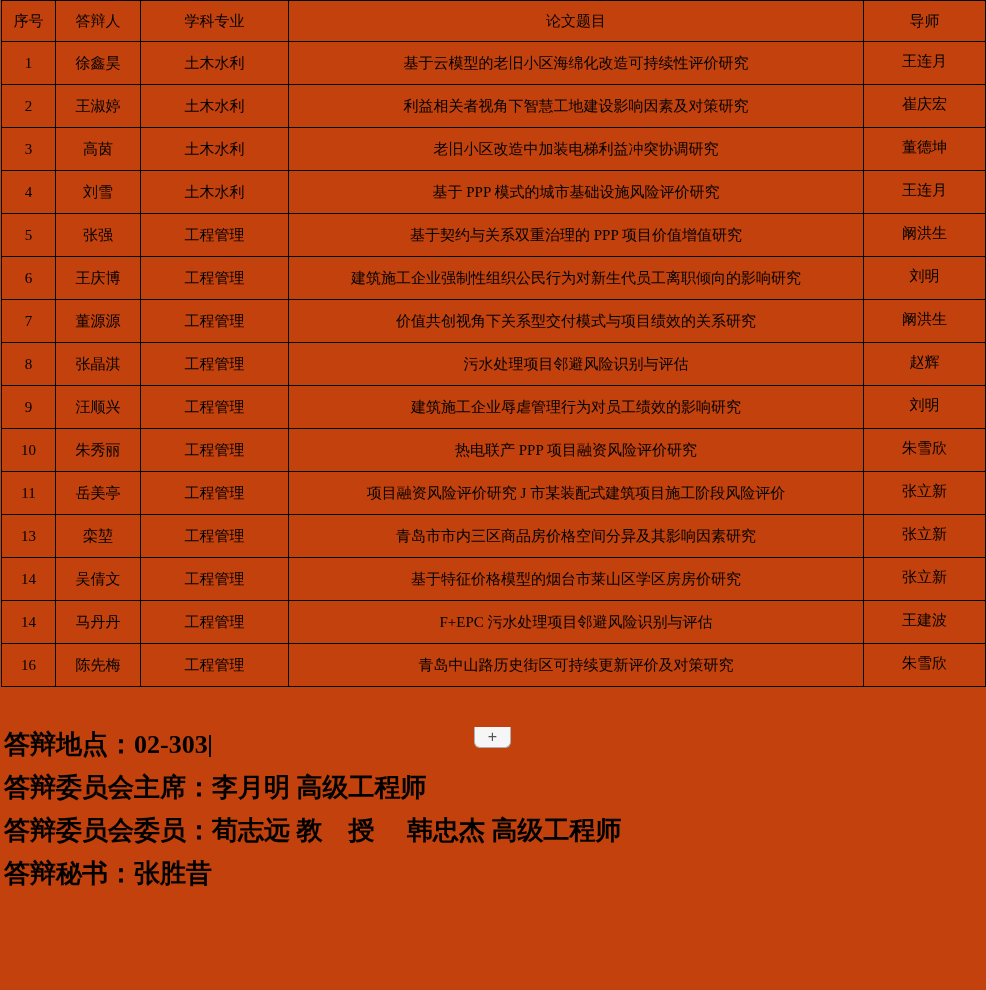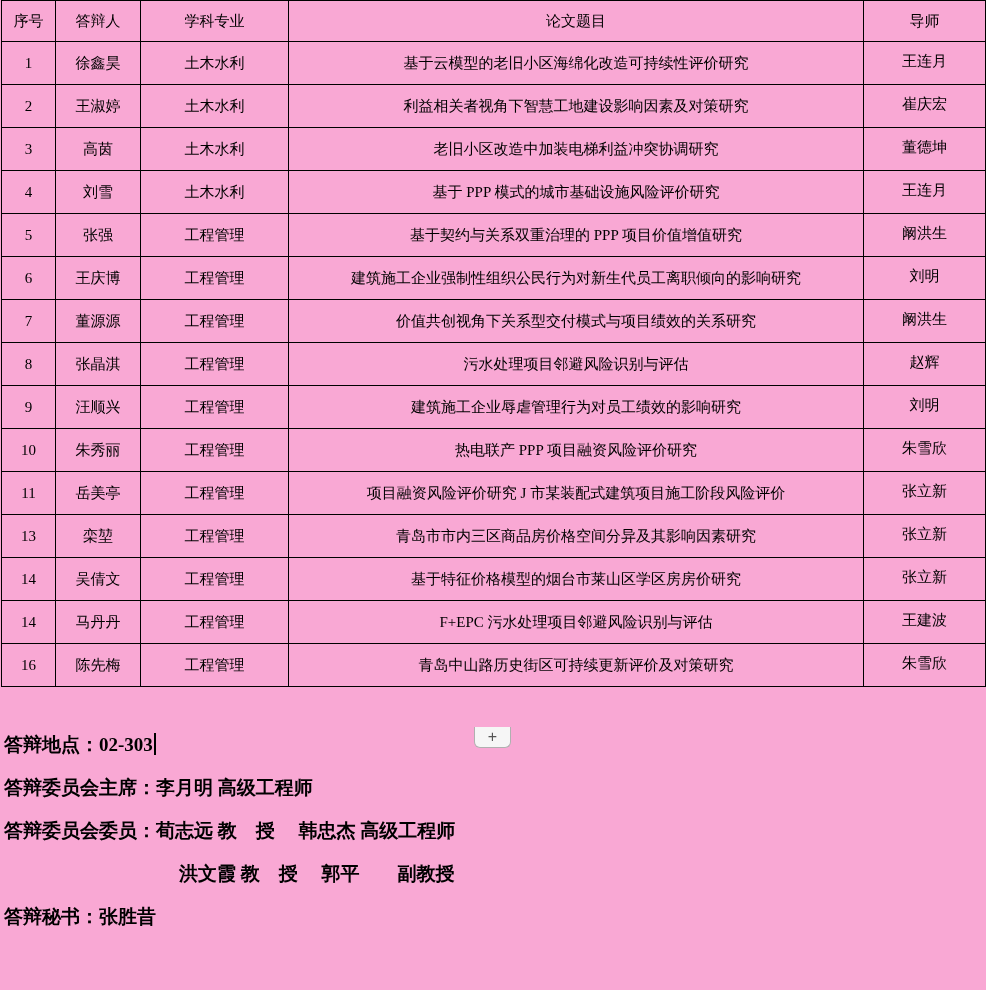--- a/index.html
+++ b/index.html
@@ -1,21 +1,21 @@
 <!DOCTYPE html>
 <html><head>
 <meta charset="utf-8">
 <style>
   * { margin: 0; padding: 0; box-sizing: border-box; }
   html, body { background: #ffffff; }
   .page {
     position: relative;
     width: 986px;
     height: 990px;
-    background: #f9a8d4;
+    background: #c2410c;
     font-family: "Liberation Serif", "DejaVu Serif", serif;
     color: #000000;
     overflow: hidden;
   }
   table.schedule {
     border-collapse: collapse;
     table-layout: fixed;
     width: 984px;
     margin-left: 1px;
   }
@@ -56,21 +56,21 @@
     font-size: 16px;
     line-height: 1;
     color: #555555;
     cursor: pointer;
   }
   .doc-footer {
     position: absolute;
     left: 4px;
     top: 733px;
     width: 978px;
-    font-size: 19px;
+    font-size: 26px;
     font-weight: bold;
     line-height: 24px;
   }
   .fline { margin-bottom: 19px; white-space: pre; }
   .fline.indented { margin-left: 175px; }
   .text-cursor {
     display: inline-block;
     width: 2px;
     height: 22px;
     background: #000000;
@@ -210,17 +210,16 @@
   </table>
 
   <div class="insert-row-btn">
     <span>+</span>
   </div>
 
   <div class="doc-footer">
     <div class="fline"><span>答辩地点：02-303</span><span class="text-cursor"></span></div>
     <div class="fline"><span>答辩委员会主席：李月明 高级工程师</span></div>
     <div class="fline"><span>答辩委员会委员：荀志远 教　授　 韩忠杰 高级工程师</span></div>
-    <div class="fline indented"><span>洪文霞 教　授　 郭平　　副教授</span></div>
     <div class="fline"><span>答辩秘书：张胜昔</span></div>
   </div>
 
 </div>
 
 </body></html>

